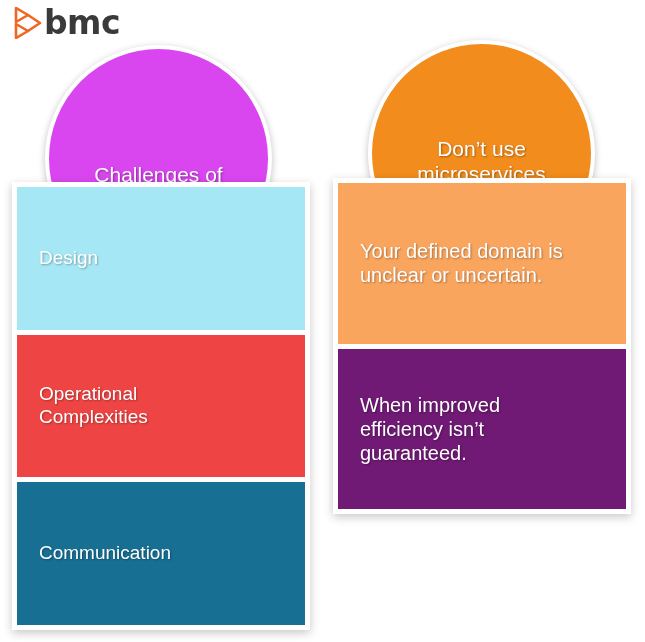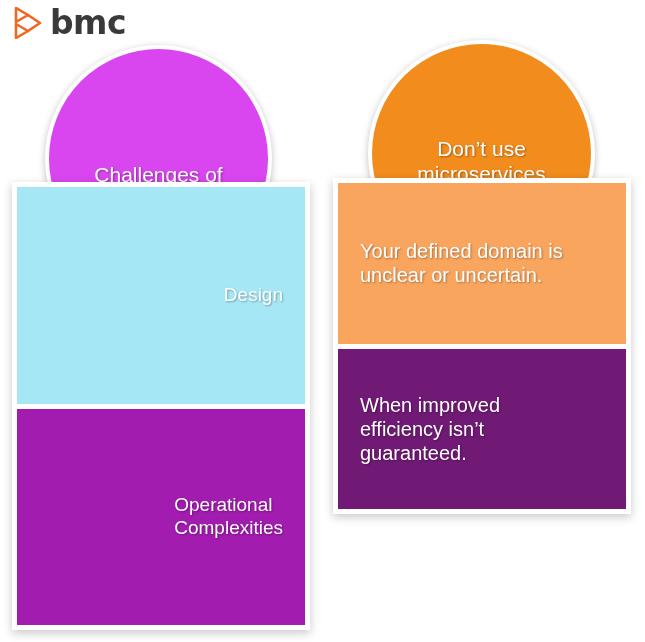--- a/index.html
+++ b/index.html
@@ -15,21 +15,20 @@
     position: relative;
   }
 
   
   .logo {
     position: absolute;
     left: 14px;
     top: 6px;
     display: flex;
     align-items: center;
-    gap: 6px;
     z-index: 40;
   }
   .logo-mark {
     width: 30px;
     height: 32px;
     display: block;
   }
   .logo-word {
     font-size: 33px;
     font-weight: bold;
@@ -116,21 +115,21 @@
     overflow: hidden;
   }
   .band-text {
     font-size: 19px;
     line-height: 1.2;
     text-shadow: 1px 1px 2px rgba(0,0,0,0.32);
     white-space: pre-line;
   }
   .column.right .band-text { font-size: 20px; }
 
-  .band.h1 { flex: 1 1 0; justify-content: flex-end; }
+  .band.h1 { flex: 1 1 0; }
   .band.h2 { flex: 1 1 0; }
 </style>
 </head>
 <body>
 
 <div class="logo">
   <svg class="logo-mark" viewBox="0 0 30 32">
     <path d="M2 1 L2 15 L14 8 Z" fill="none" stroke="#F26522" stroke-width="2.6" stroke-linejoin="round"></path>
     <path d="M2 17 L2 31 L14 24 Z" fill="none" stroke="#F26522" stroke-width="2.6" stroke-linejoin="round"></path>
     <path d="M14 8 L26 16 L14 24" fill="none" stroke="#F26522" stroke-width="2.6" stroke-linejoin="round" stroke-linecap="round"></path>
@@ -142,23 +141,26 @@
 
   <div class="column left">
     <div class="circle">
       <div class="circle-text">Challenges of
 microservices</div>
     </div>
     <div class="stack">
       <div class="band h1" style="background:#A6E7F5">
         <span class="band-text">Design</span>
       </div>
-      <div class="band h1" style="background:#a21caf">
+      <div class="band h1" style="background:#ef4444">
         <span class="band-text">Operational
 Complexities</span>
+      </div>
+      <div class="band h1" style="background:#176F93">
+        <span class="band-text">Communication</span>
       </div>
     </div>
   </div>
 
   <div class="column right">
     <div class="circle">
       <div class="circle-text">Don’t use
 microservices
 when…</div>
     </div>

